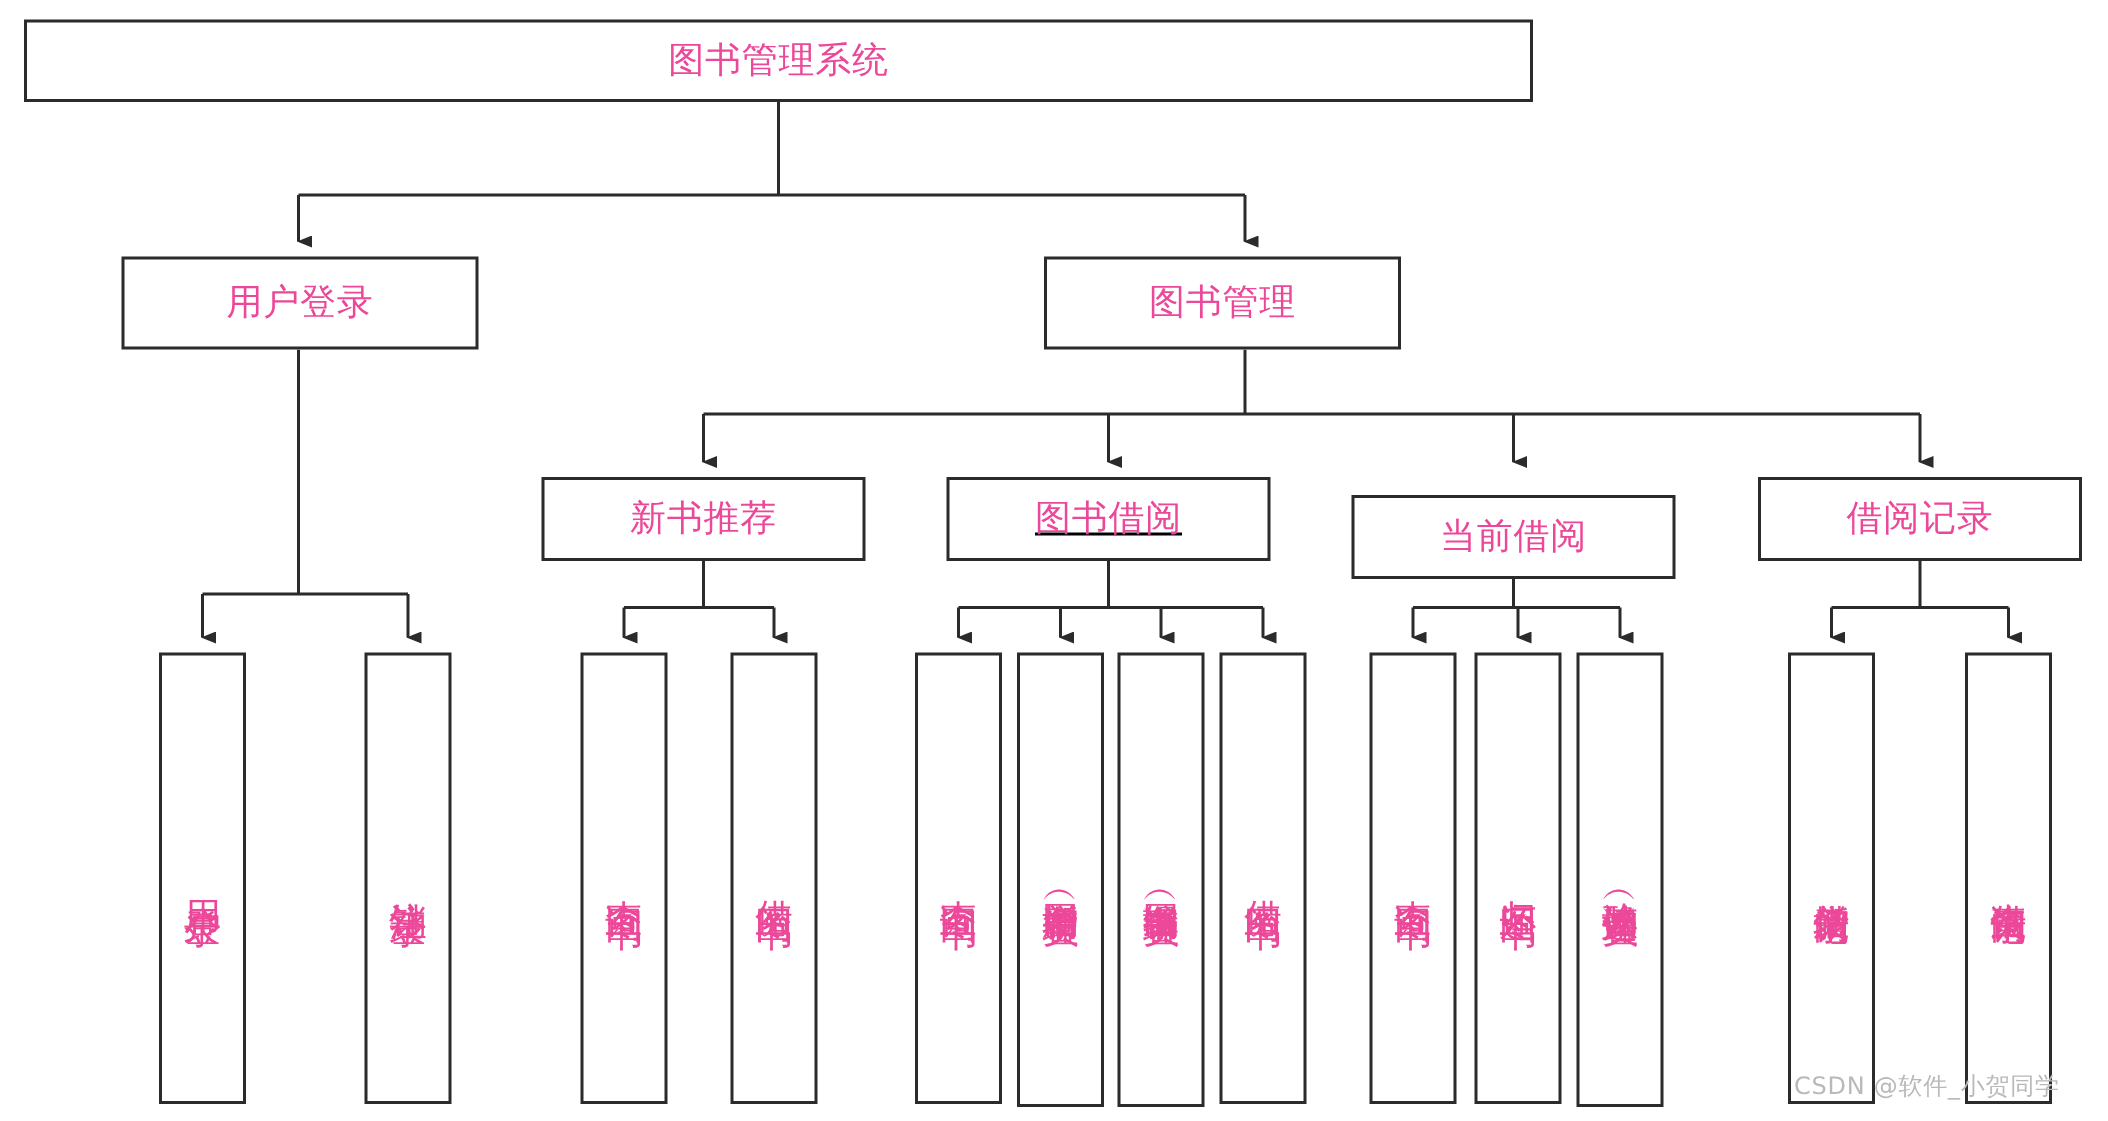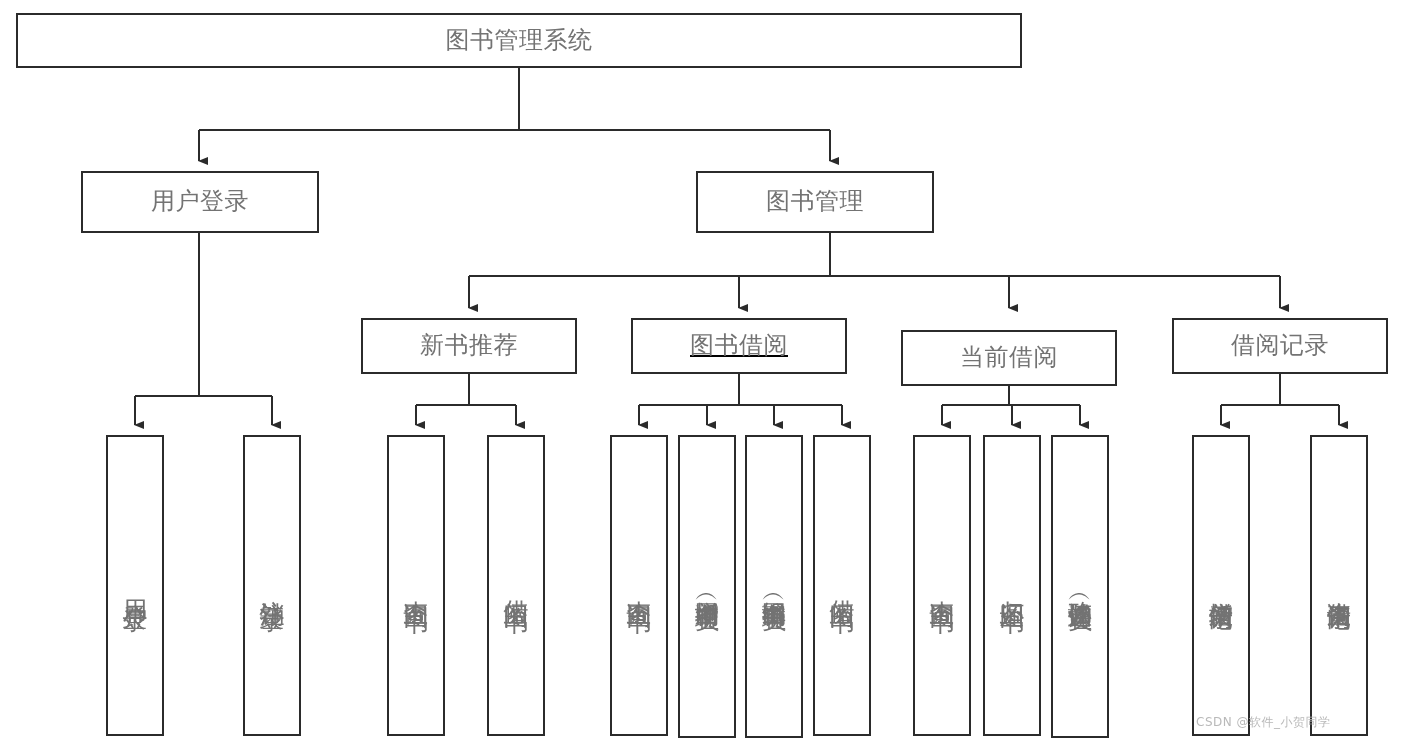--- a/index.html
+++ b/index.html
@@ -31,21 +31,21 @@
     position: absolute;
     box-sizing: border-box;
     background: #ffffff;
     border: 2px solid #2b2b2b;
     display: flex;
     align-items: center;
     justify-content: center;
     overflow: hidden;
   }
   .node-label {
-    color: #737373;
+    color: #ec4899;
     text-align: right;
     line-height: 1.05;
     white-space: nowrap;
   }
   .node.horizontal .node-label {
     font-size: 24px;
     letter-spacing: 0.5px;
   }
   .node.vertical {
     align-items: center;
@@ -57,21 +57,21 @@
     letter-spacing: 3px;
     line-height: 1;
   }
   .node.vertical.compact .node-label {
     font-size: 24px;
     letter-spacing: 1px;
   }
   .watermark {
     position: absolute;
     color: #b9b9b9;
-    font-size: 12px;
+    font-size: 16px;
     white-space: nowrap;
     letter-spacing: 0.5px;
   }
 </style>
 </head>
 <body>
 
 <div id="diagram-root">
 
   <svg class="edges" viewBox="0 0 1405 747" xmlns="http://www.w3.org/2000/svg">

